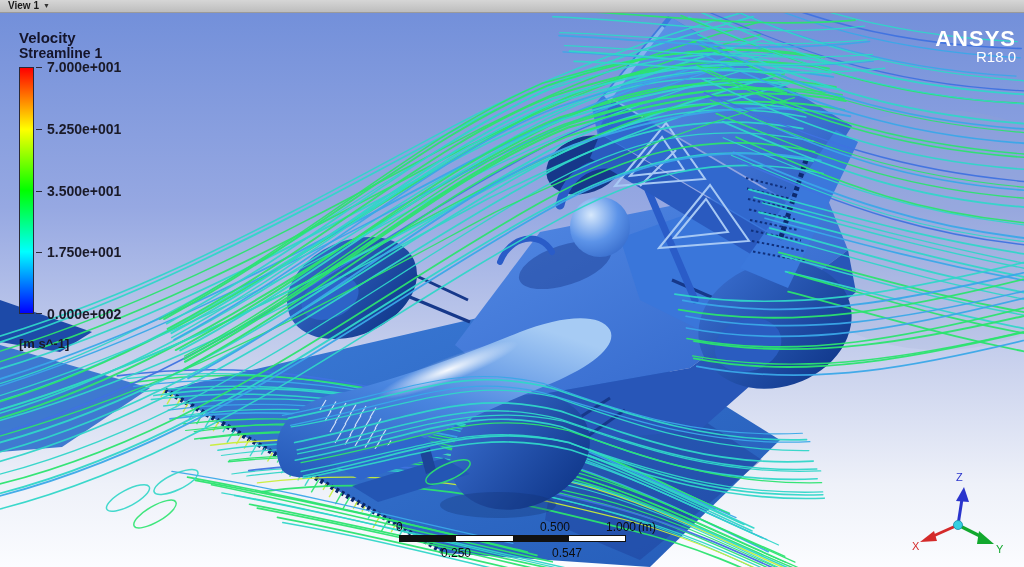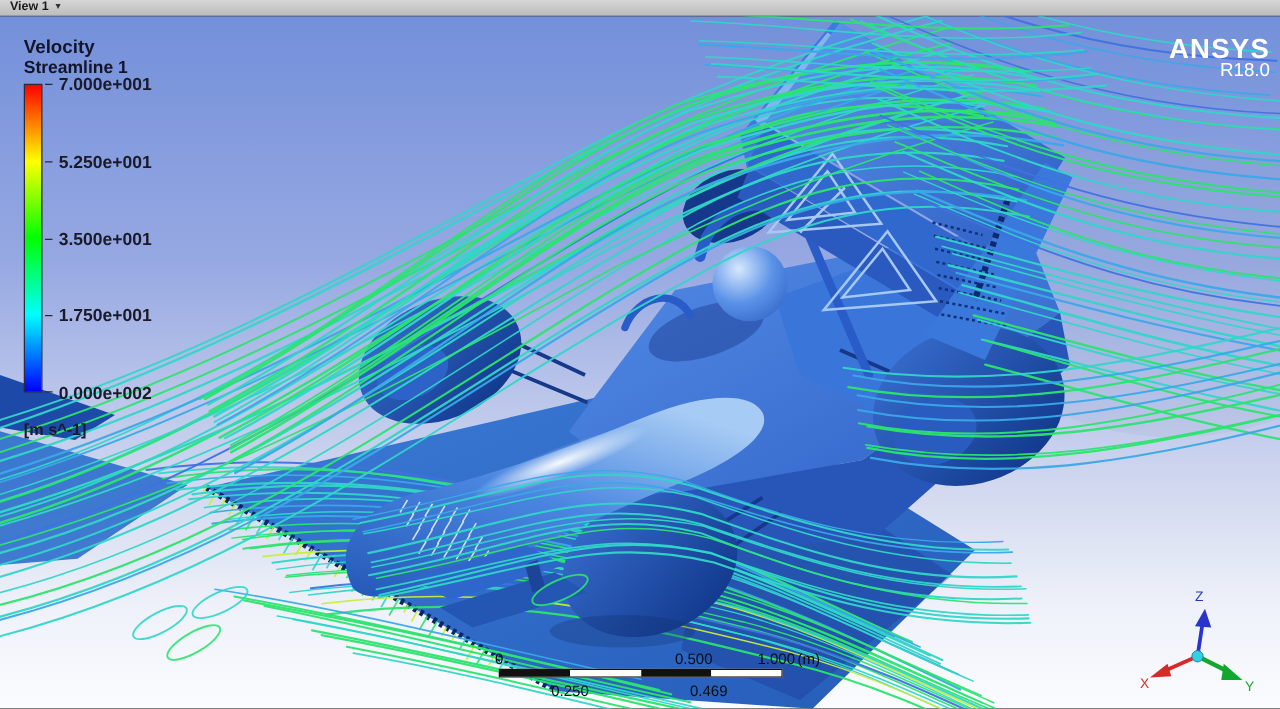--- a/index.html
+++ b/index.html
@@ -390,21 +390,21 @@
       <div class="nm">ANSYS</div>
       <div class="ver">R18.0</div>
     </div>
 
     <div class="ruler">
       <span class="r-zero">0</span>
       <span class="r-half">0.500</span>
       <span class="r-one">1.000</span>
       <span class="r-unit">(m)</span>
       <span class="r-quarter">0.250</span>
-      <span class="r-threeq">0.469</span>
+      <span class="r-threeq">0.547</span>
       <div class="r-bar">
         <div class="r-seg b"></div>
         <div class="r-seg w"></div>
         <div class="r-seg b"></div>
         <div class="r-seg w"></div>
       </div>
     </div>
 
     <svg class="triad" width="112" height="96">
       <line x1="62" y1="58" x2="35" y2="70" stroke="#d42a2a" stroke-width="3"></line>

